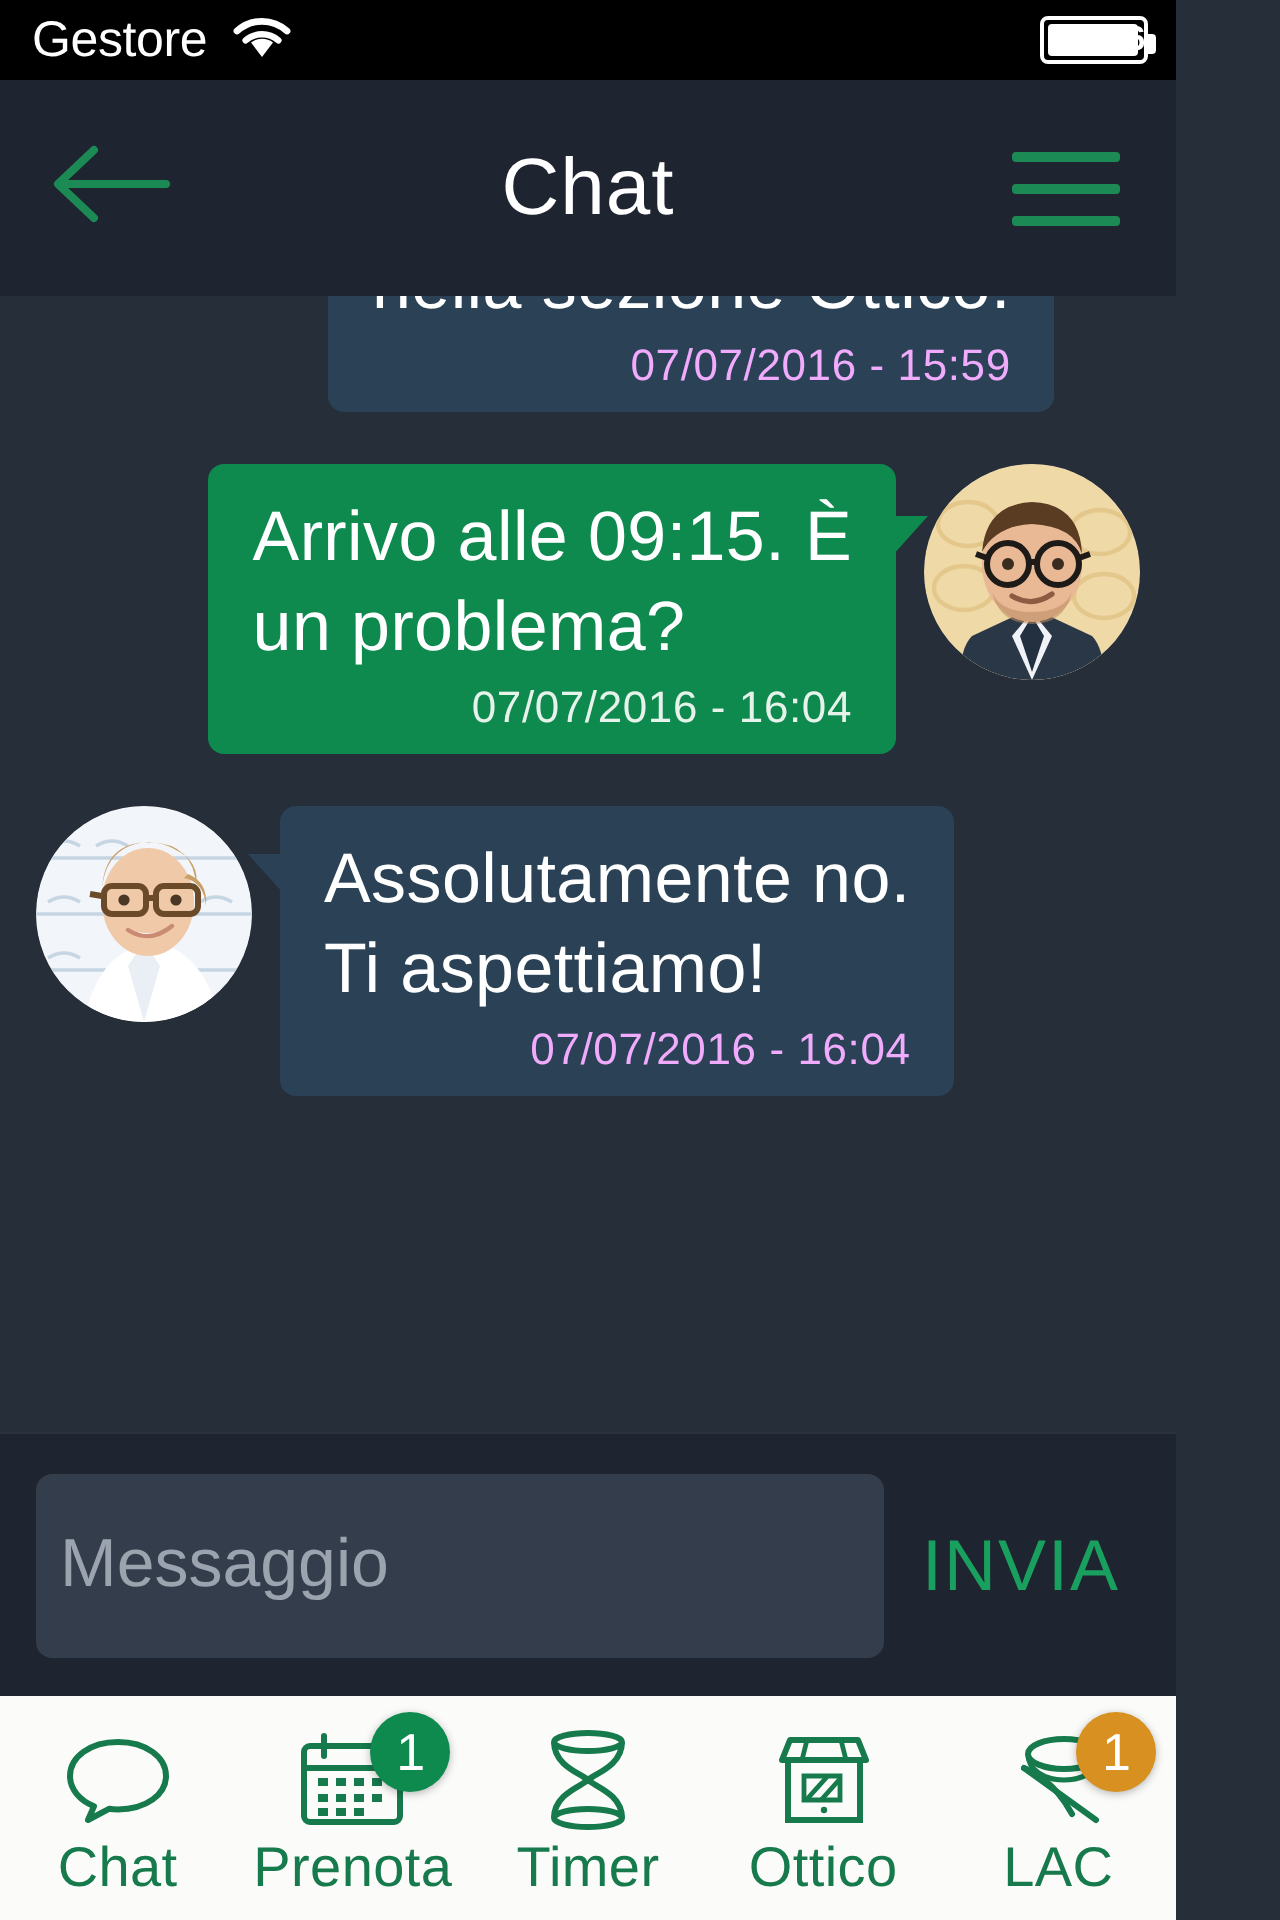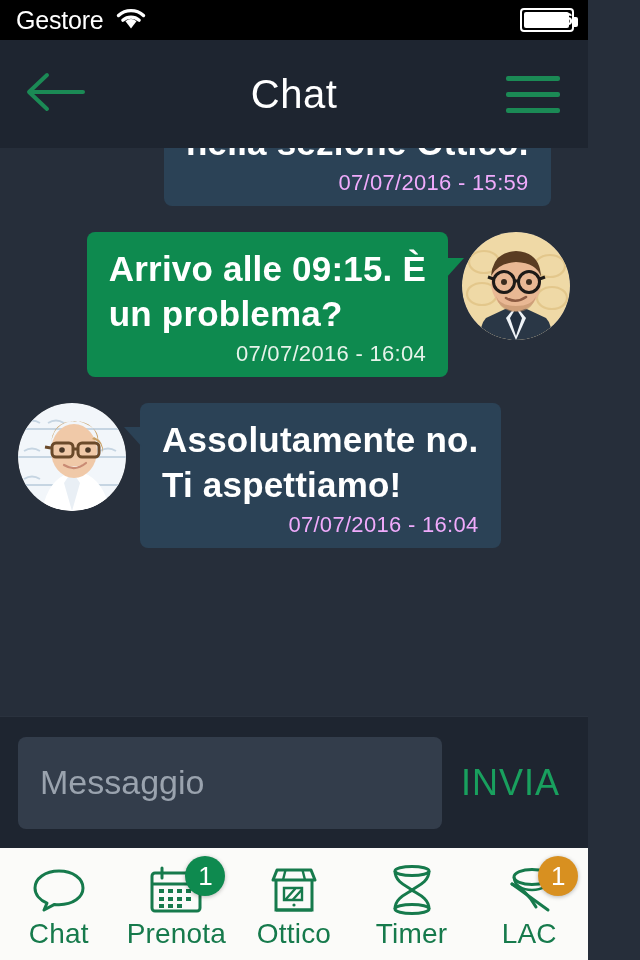--- a/index.html
+++ b/index.html
@@ -56,21 +56,21 @@
   .row.out { justify-content:flex-end; }
   .row.first { margin-top:-42px; }
 
   .bubble {
     position:relative; border-radius:8px; padding:14px 22px 10px 22px;
     max-width:432px;
   }
   .bubble.in  { background:#2B4256; margin-left:14px; }
   .bubble.out { background:#0E8A4F; margin-right:14px; }
   .bubble-text {
-    color:#FFFFFF; font-size:35px; font-weight:700; line-height:1.30;
+    color:#FFFFFF; font-size:35px; font-weight:400; line-height:1.30;
     letter-spacing:0.2px; white-space:pre-line;
   }
   .bubble-time {
     margin-top:4px; text-align:right; color:#f0abfc;
     font-size:22px; font-weight:300; letter-spacing:0.3px;
   }
   .bubble.out .bubble-time { color:#E6F3EA; }
 
   
   .bubble.in::before {
@@ -91,21 +91,21 @@
   }
   .avatar svg { display:block; width:108px; height:108px; }
 
   
   .composer {
     flex:0 0 132px; background:#1E2530; display:flex; align-items:center;
     padding:0 18px; border-top:1px solid #2A323E;
   }
   .msg-input {
     flex:1 1 auto; height:92px; background:#333D4B; border:none; border-radius:8px;
-    padding:0 22px; color:#22c55e; font-size:34px; font-weight:300;
+    padding:0 12px; color:#22c55e; font-size:34px; font-weight:300;
     font-family:"Liberation Sans", sans-serif; outline:none; max-width:424px;
   }
   .msg-input::placeholder { color:#9AA3AE; font-weight:300; }
   .send-btn {
     margin-left:auto; background:none; border:none; cursor:pointer;
     color:#19A05E; font-size:36px; font-weight:400; letter-spacing:1px;
     font-family:"Liberation Sans", sans-serif; padding:0 10px 0 0;text-align:center;
   }
 
   
@@ -296,47 +296,47 @@
             <rect x="29" y="39" width="5" height="4"></rect>
           </g>
         </svg>
         <span class="badge" style="background:#0E8A4F;">1</span>
       </div>
       <div class="tab-label">Prenota</div>
     </div>
 
     <div class="tab">
       <div class="tab-icon">
+        <svg width="48" height="50" viewBox="0 0 48 50">
+          <ellipse cx="24" cy="6" rx="17" ry="4.5" stroke="#167A4C" stroke-width="3" fill="none"></ellipse>
+          <ellipse cx="24" cy="44" rx="17" ry="4.5" stroke="#167A4C" stroke-width="3" fill="none"></ellipse>
+          <path d="M7 6 C7 18 21 22 24 25 C27 22 41 18 41 6" stroke="#167A4C" stroke-width="3" fill="none"></path>
+          <path d="M7 44 C7 32 21 28 24 25 C27 28 41 32 41 44" stroke="#167A4C" stroke-width="3" fill="none"></path>
+        </svg>
+      </div>
+      <div class="tab-label">Timer</div>
+    </div>
+
+    <div class="tab">
+      <div class="tab-icon">
         <svg width="52" height="48" viewBox="0 0 52 48">
           <path d="M5 14 L9 4 H43 L47 14 Z" stroke="#167A4C" stroke-width="3" fill="none" stroke-linejoin="round"></path>
           <path d="M17.5 4 L15 14 M34.5 4 L37 14" stroke="#167A4C" stroke-width="2.4"></path>
           <path d="M8 14 V44 H44 V14" stroke="#167A4C" stroke-width="3" fill="none"></path>
           <path d="M8 44 H44" stroke="#167A4C" stroke-width="3"></path>
           <path d="M16 22 L34 22 L34 34 L16 34 Z" stroke="#167A4C" stroke-width="2.4" fill="none"></path>
           <path d="M18 33 L27 23 M25 33.5 L33.5 24" stroke="#167A4C" stroke-width="2.4" stroke-linecap="round"></path>
           <circle cx="26" cy="39" r="1.6" fill="#167A4C"></circle>
         </svg>
       </div>
       <div class="tab-label">Ottico</div>
     </div>
 
     <div class="tab">
       <div class="tab-icon">
-        <svg width="48" height="50" viewBox="0 0 48 50">
-          <ellipse cx="24" cy="6" rx="17" ry="4.5" stroke="#167A4C" stroke-width="3" fill="none"></ellipse>
-          <ellipse cx="24" cy="44" rx="17" ry="4.5" stroke="#167A4C" stroke-width="3" fill="none"></ellipse>
-          <path d="M7 6 C7 18 21 22 24 25 C27 22 41 18 41 6" stroke="#167A4C" stroke-width="3" fill="none"></path>
-          <path d="M7 44 C7 32 21 28 24 25 C27 28 41 32 41 44" stroke="#167A4C" stroke-width="3" fill="none"></path>
-        </svg>
-      </div>
-      <div class="tab-label">Timer</div>
-    </div>
-
-    <div class="tab">
-      <div class="tab-icon">
         <svg width="54" height="48" viewBox="0 0 54 48">
           <ellipse cx="30" cy="11" rx="18" ry="7.5" stroke="#167A4C" stroke-width="3" fill="none"></ellipse>
           <path d="M12 11 C12 19 20 24 30 24 C40 24 48 19 48 11" stroke="#167A4C" stroke-width="2.6" fill="none"></path>
           <path d="M10 18 L46 44" stroke="#167A4C" stroke-width="3" stroke-linecap="round"></path>
           <path d="M10 18 C20 22 28 30 34 41" stroke="#167A4C" stroke-width="3" fill="none" stroke-linecap="round"></path>
         </svg>
         <span class="badge" style="background:#D89020;">1</span>
       </div>
       <div class="tab-label">LAC</div>
     </div>

